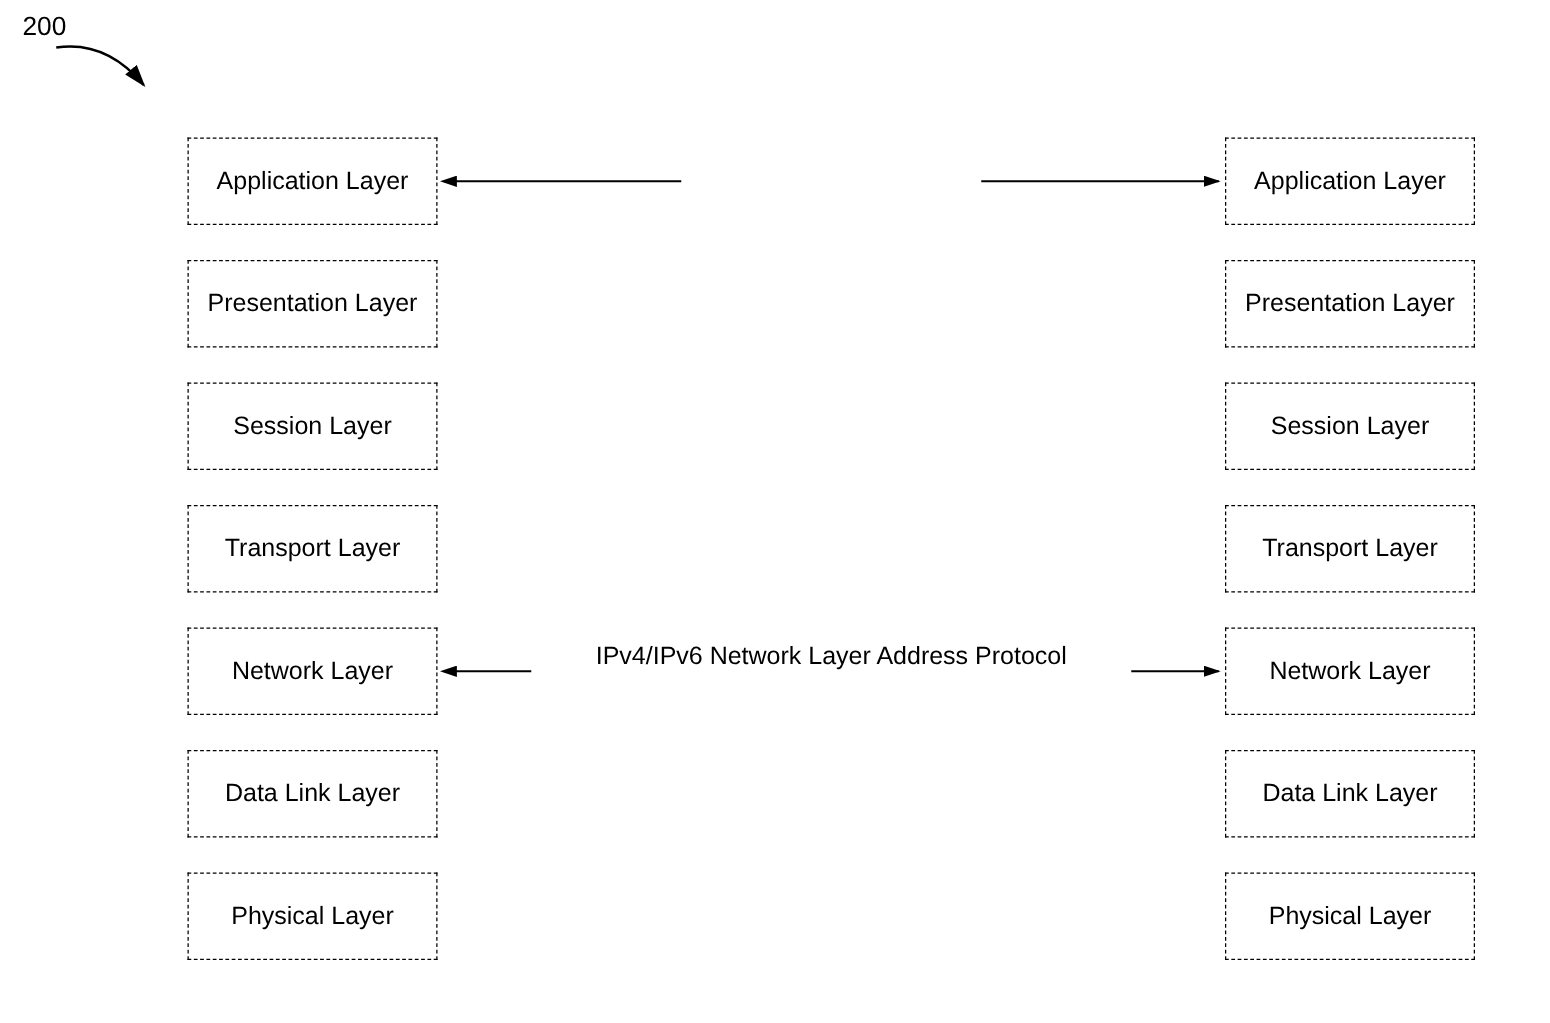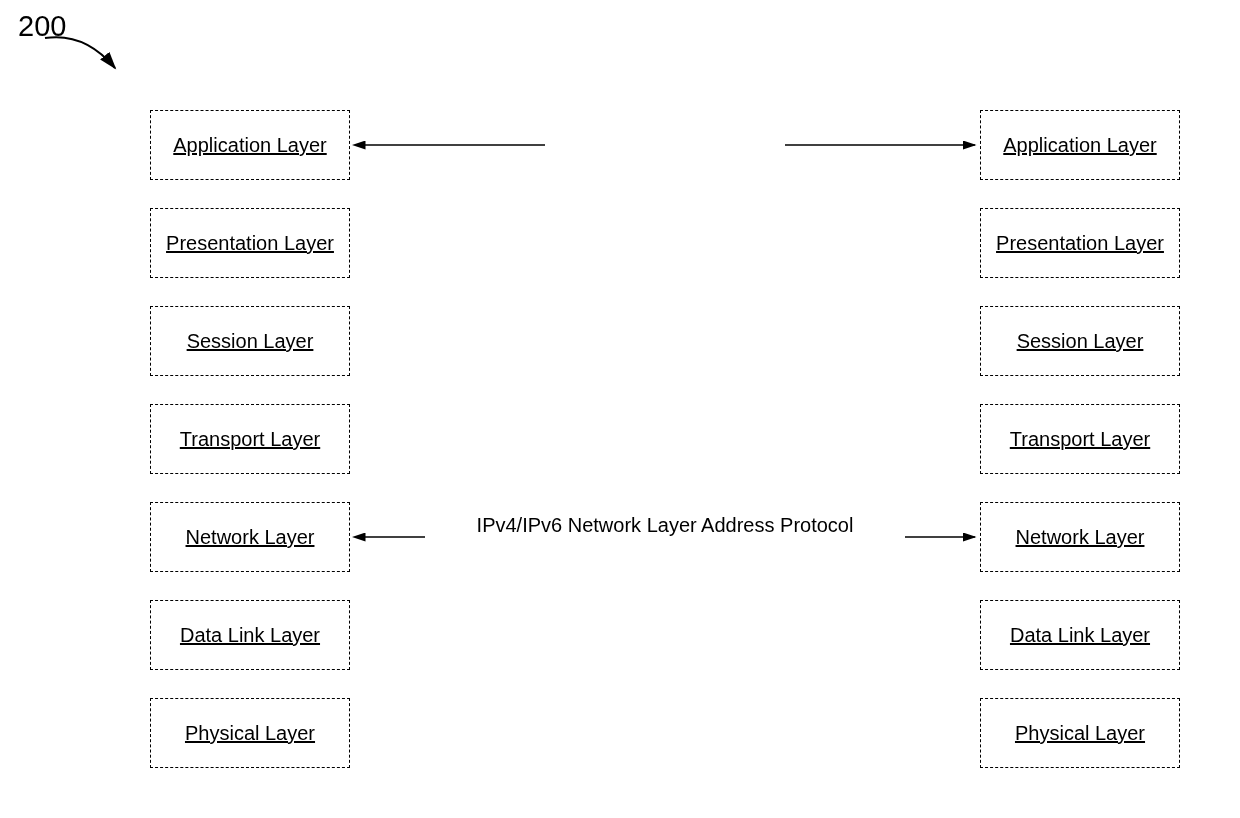--- a/index.html
+++ b/index.html
@@ -12,38 +12,37 @@
     color: #000;
     font-size: 20px;
   }
   .canvas {
     position: relative;
     width: 1240px;
     height: 818px;
   }
   .figure-label {
     position: absolute;
-    font-size: 29px;
+    font-size: 21px;
   }
   .curve-arrow {
     position: absolute;
   }
   .layer-box {
     position: absolute;
     width: 200px;
     height: 70px;
     border: 1px dashed #000;
     display: flex;
     align-items: center;
     justify-content: center;
     text-align: right;
     line-height: 1.2;
     box-sizing: border-box;
     padding: 4px;
-    text-decoration: underline;
   }
   .layer-box.two-line {
     white-space: normal;
   }
   .conn-label {
     position: absolute;
     text-align: center;
     line-height: 1.3;
   }
   .arrow-svg {

